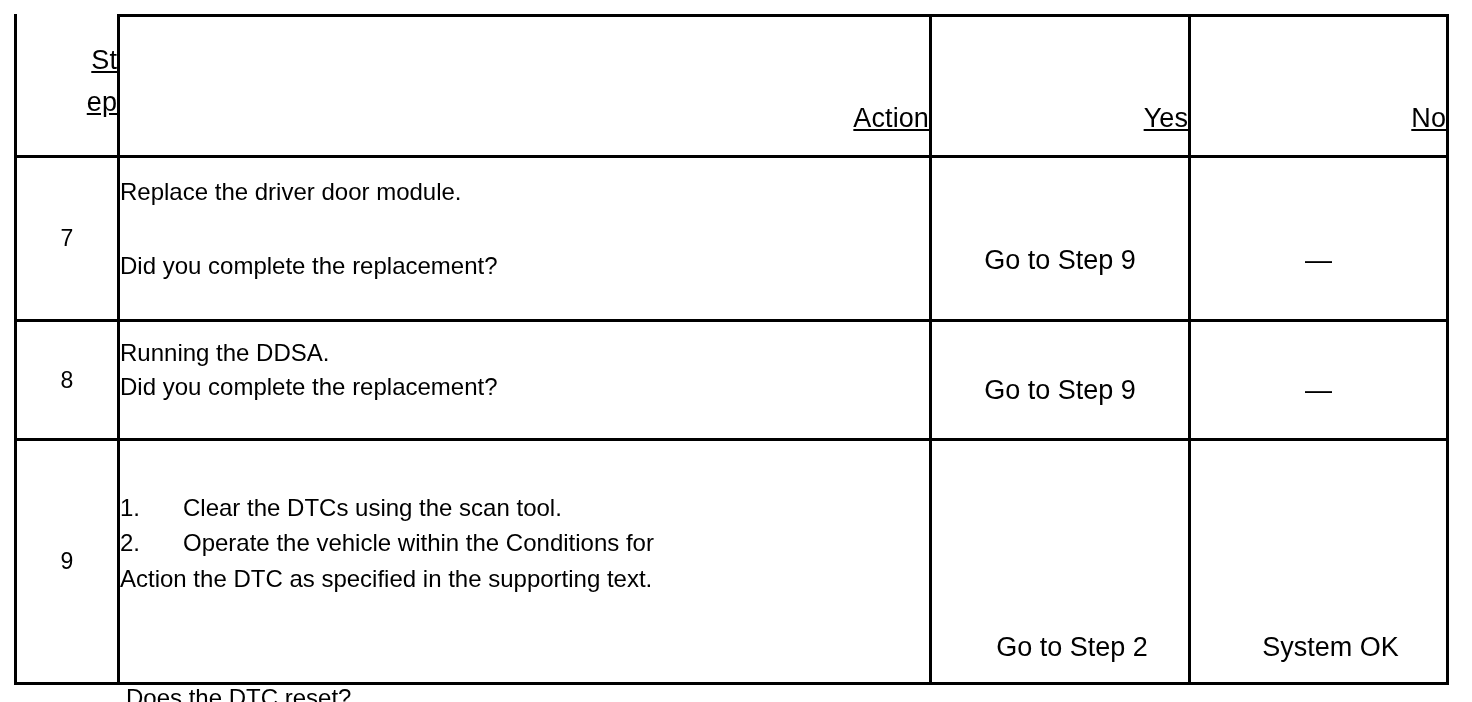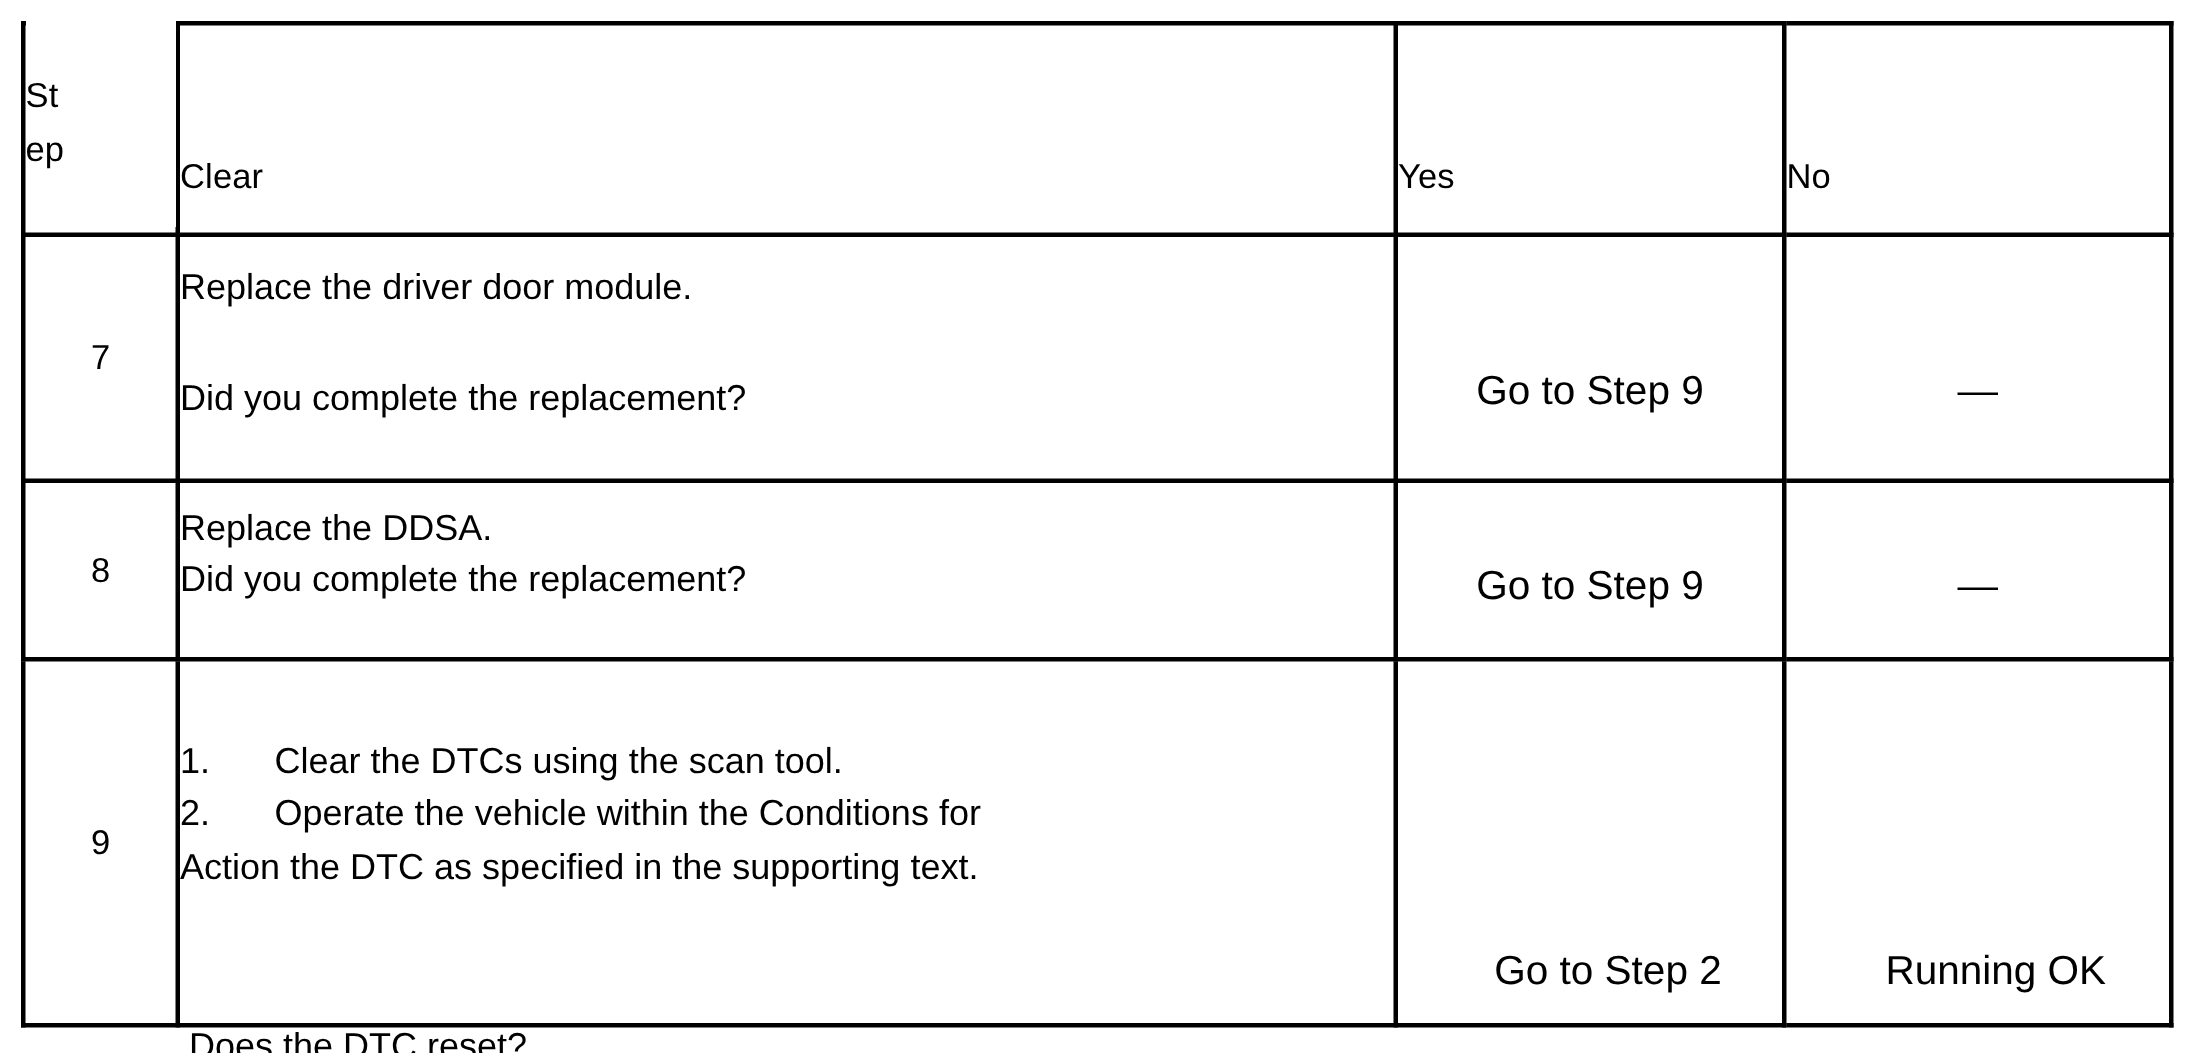--- a/index.html
+++ b/index.html
@@ -45,24 +45,25 @@
   col.c-step   { width: 103px; }
   col.c-action { width: 812px; }
   col.c-yes    { width: 259px; }
   col.c-no     { width: 258px; }
 
   
   tr.header-row td { height: 138px; }
 
   .hdr {
     font-weight: bold;
-    font-size: 23px;
+    font-size: 27px;
     line-height: 1.28;
-    text-align: left;
+    text-align: right;
     letter-spacing: 0.1px;
+    text-decoration: underline;
   }
   .hdr-step {
     padding: 0 32px;
     word-break: break-all;
     line-height: 1.55;
     position: relative;
     top: -4px;
   }
   .hdr-bottom {
     position: relative;
@@ -140,21 +141,21 @@
       <col class="c-yes">
       <col class="c-no">
     </colgroup>
     <thead>
       <tr class="header-row">
         <td class="hdr hdr-step">
           <div>St</div>
           <div>ep</div>
         </td>
         <td class="hdr">
-          <div class="hdr-bottom">Clear</div>
+          <div class="hdr-bottom">Action</div>
         </td>
         <td class="hdr">
           <div class="hdr-bottom">Yes</div>
         </td>
         <td class="hdr">
           <div class="hdr-bottom">No</div>
         </td>
       </tr>
     </thead>
     <tbody>
@@ -169,21 +170,21 @@
           <div class="r7-ans">Go to Step 9</div>
         </td>
         <td class="ans-cell">
           <div class="r7-ans">—</div>
         </td>
       </tr>
 
       <tr class="row-8">
         <td class="step-cell">8</td>
         <td class="action-cell">
-          <div class="r8-line1">Replace the DDSA.</div>
+          <div class="r8-line1">Running the DDSA.</div>
           <div class="r8-line2">Did you complete the replacement?</div>
         </td>
         <td class="ans-cell">
           <div class="r8-ans">Go to Step 9</div>
         </td>
         <td class="ans-cell">
           <div class="r8-ans">—</div>
         </td>
       </tr>
 
@@ -200,20 +201,20 @@
               </li>
             </ol>
             <div class="cont-line">Action the DTC as specified in the supporting text.</div>
           </div>
           <div class="q-line r9-ans">Does the DTC reset?</div>
         </td>
         <td class="ans-cell">
           <div class="r9-ans">Go to Step 2</div>
         </td>
         <td class="ans-cell">
-          <div class="r9-ans">Running OK</div>
+          <div class="r9-ans">System OK</div>
         </td>
       </tr>
 
     </tbody>
   </table>
 
 </div>
 
 </body></html>

